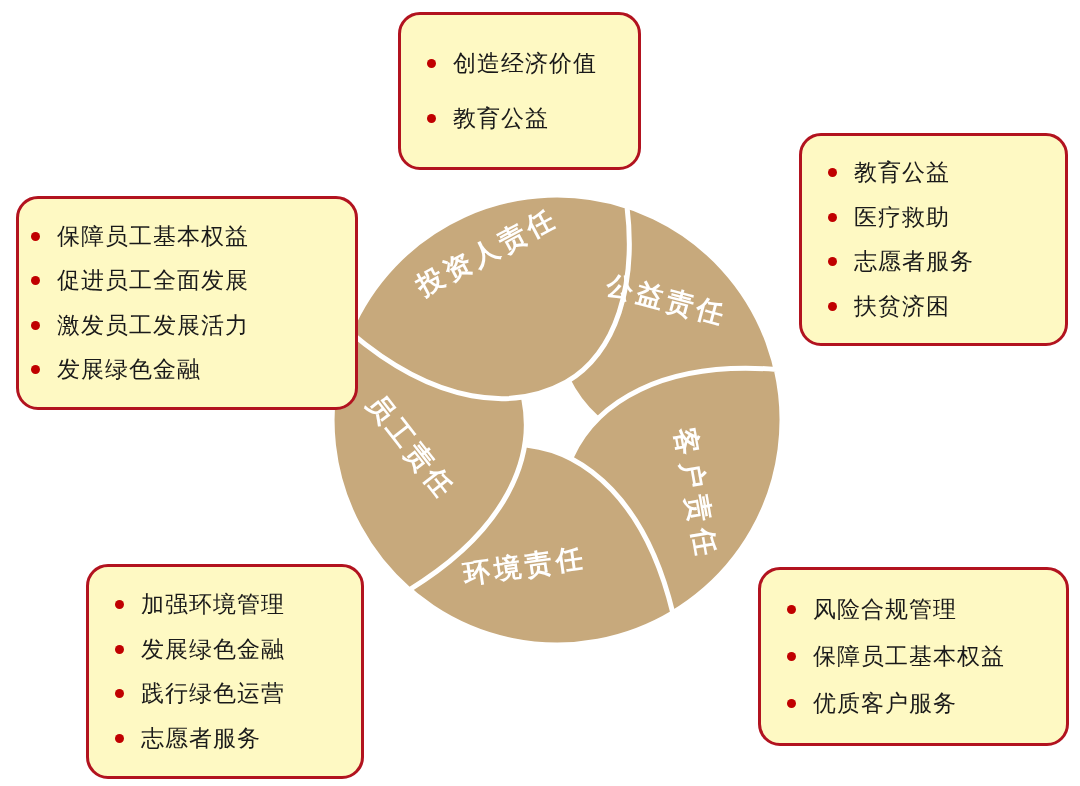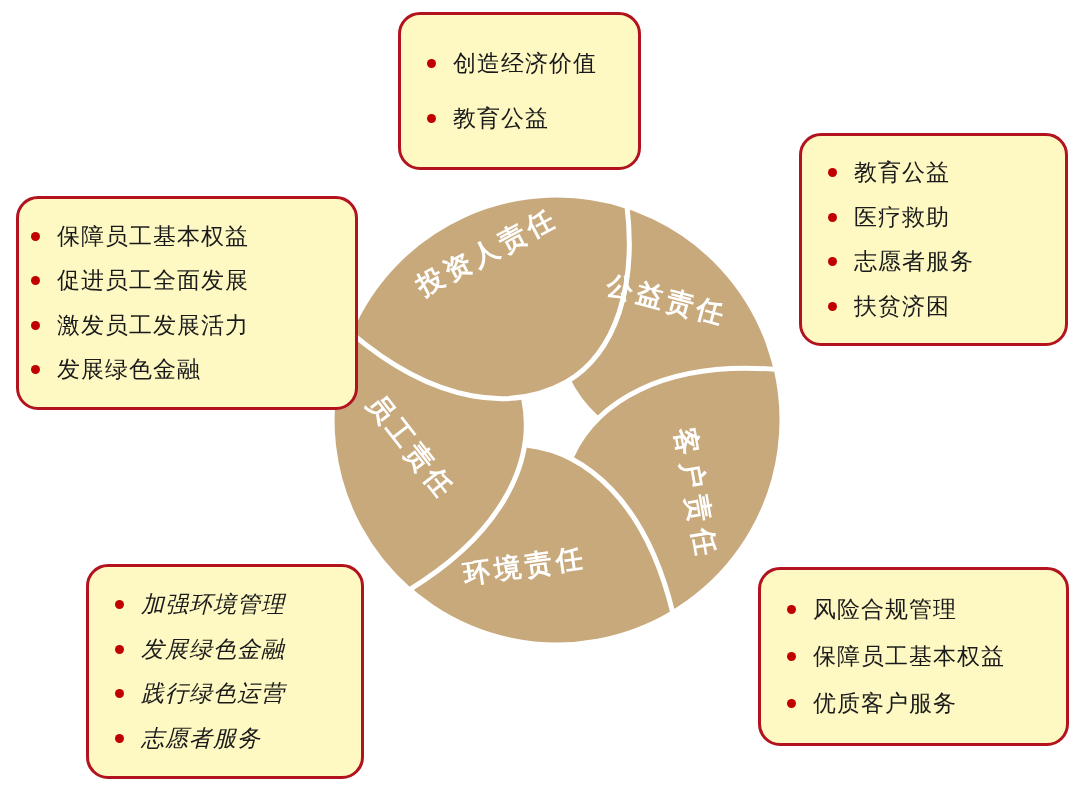--- a/index.html
+++ b/index.html
@@ -61,21 +61,21 @@
   .txt{
     font-size:23px;
     font-weight:500;
     color:var(--item-text);
     letter-spacing:1px;
     white-space:nowrap;
   }
   #box-top    {left:398px; top:12px;  width:243px; height:158px;}
   #box-right  {left:799px; top:133px; width:269px; height:213px;}
   #box-left   {left:16px;  top:196px; width:342px; height:214px;padding-left:12px;}
-  #box-bleft  {left:86px;  top:564px; width:278px; height:215px;font-style:italic;}
+  #box-bleft  {left:86px;  top:564px; width:278px; height:215px;}
   #box-bright {left:758px; top:567px; width:311px; height:179px;}
 </style>
 </head>
 <body>
 
 <div class="canvas">
 
   <svg class="wheel" viewBox="-230 -230 460 460" aria-hidden="true">
     <defs>
       <path id="blade" d="M -95 -204 A 225 225 0 0 1 195 -112 C 150 -48 90 -10 32 -22 C -25 -35 -80 -90 -95 -204 Z"></path>

